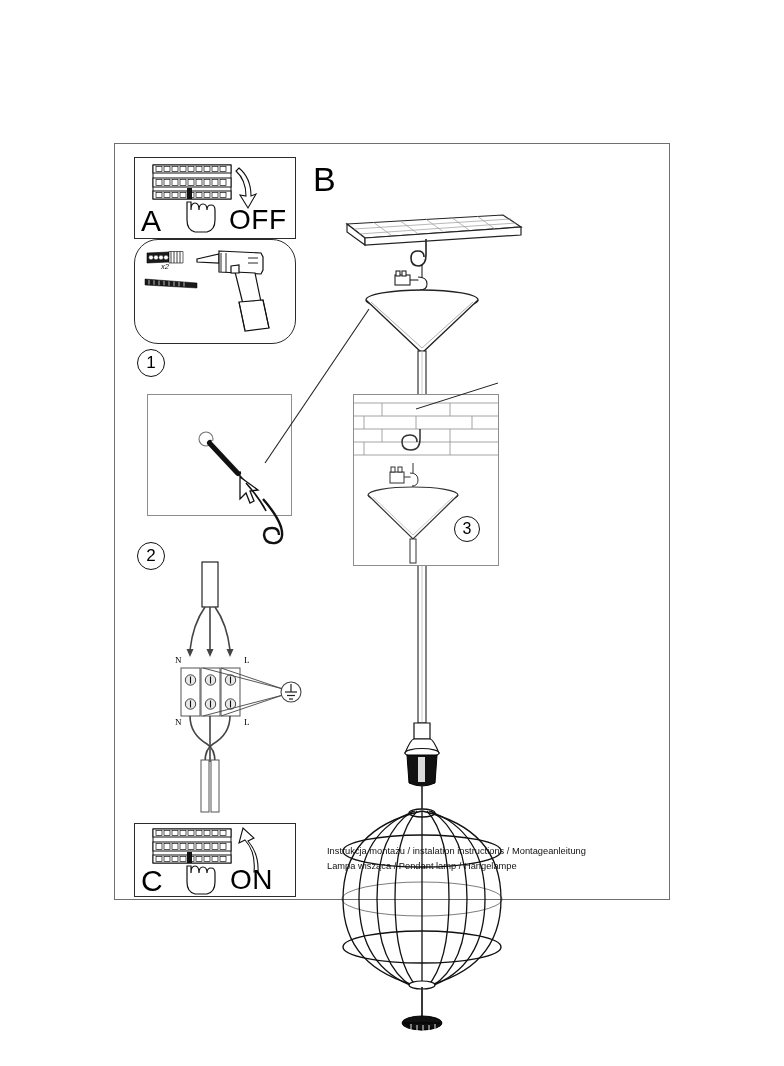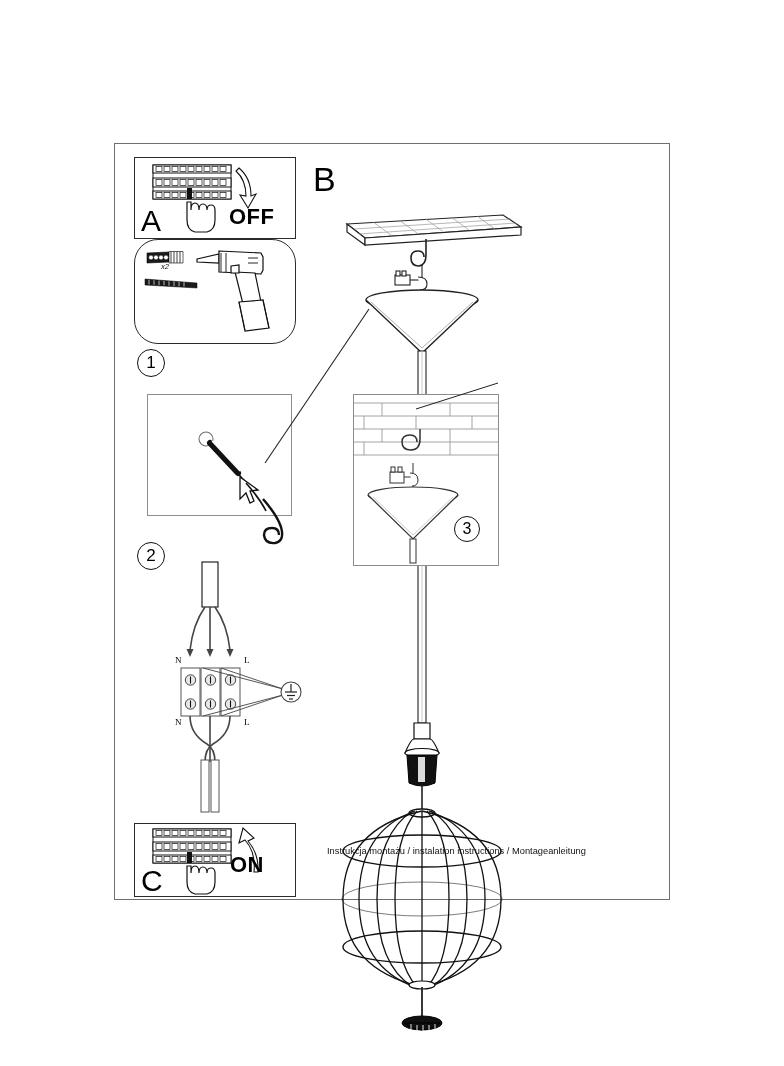--- a/index.html
+++ b/index.html
@@ -9,21 +9,21 @@
     color:#000;
   }
   .page{
     position:absolute;left:114px;top:143px;width:556px;height:757px;
     border:1.5px solid #6f6f6f;box-sizing:border-box;background:#fff;
   }
   .panel{position:absolute;border:1.2px solid #2b2b2b;box-sizing:border-box;background:#fff;}
   .panel-light{position:absolute;border:1.2px solid #8d8d8d;box-sizing:border-box;background:#fff;}
   .lbl{position:absolute;font-weight:400;line-height:1;}
   .big-letter{font-size:30px;font-family:"Liberation Sans",sans-serif;}
-  .state-word{font-size:22px;font-weight:700;letter-spacing:.5px;}
+  .state-word{font-size:28px;font-weight:400;letter-spacing:.5px;}
   .stepnum{
     position:absolute;width:26px;height:26px;border:1.6px solid #111;border-radius:50%;
     display:flex;align-items:center;justify-content:center;font-size:17px;background:#fff;
   }
   .stepnum.thin{border-width:1.3px;font-size:16px;}
   .nl{position:absolute;font-size:9px;font-family:"Liberation Serif",serif;}
   .caption{position:absolute;font-size:9.3px;line-height:15px;color:#111;margin-left:22px;}
   .caption div{white-space:nowrap;}
   svg{display:block;overflow:visible;}
   .x2{position:absolute;font-size:7.5px;font-style:italic;color:#111;}
@@ -264,21 +264,21 @@
         <path d="M52 42 L52 58 Q52 68 60 70 L72 70 Q80 68 80 58 L80 49
                  Q80 44 76 44 Q72 44 72 49 Q72 43 68 43 Q64 43 64 49
                  Q64 42 60 42 Q56 42 56 49 L56 42 Z"></path>
       </g>
 
       <g fill="#fff" stroke="#111" stroke-width="1.1">
         <path d="M119 48 Q121 28 110 16 L104 19 L108 4 L119 14 L113 17 Q124 30 123 48 Z"></path>
       </g>
     </svg>
     <div class="lbl big-letter" style="left:6px;top:42px;">C</div>
-    <div class="lbl state-word" style="left:95px;top:30px;">ON</div>
+    <div class="lbl state-word" style="left:95px;top:42px;">ON</div>
   </div>
 
   <div class="lbl big-letter" style="left:198px;top:18px;font-size:34px;">B</div>
 
   <svg style="position:absolute;left:210px;top:55px;" width="340" height="700" viewBox="0 0 340 700">
 
     <g stroke="#222" stroke-width="1.2" fill="#fff">
       <path d="M22 25 L178 16 L196 28 L40 39 Z"></path>
       <path d="M22 25 L22 33 L40 46 L40 39 Z"></path>
       <path d="M40 39 L196 28 L196 36 L40 46 Z"></path>
@@ -410,15 +410,16 @@
       </g>
       <rect x="56" y="144" width="6" height="24" fill="#fff" stroke="#333" stroke-width="1"></rect>
     </svg>
     <div class="stepnum thin" style="left:100px;top:121px;width:24px;height:24px;">
       <span>3</span>
     </div>
   </div>
 
   <div class="caption" style="left:190px;top:700px;width:350px;">
     <div>Instrukcja montażu / instalation instructions / Montageanleitung</div>
+    <div>Lampa wisząca / Pendant lamp / Hängelampe</div>
   </div>
 
 </div>
 
 </body></html>

